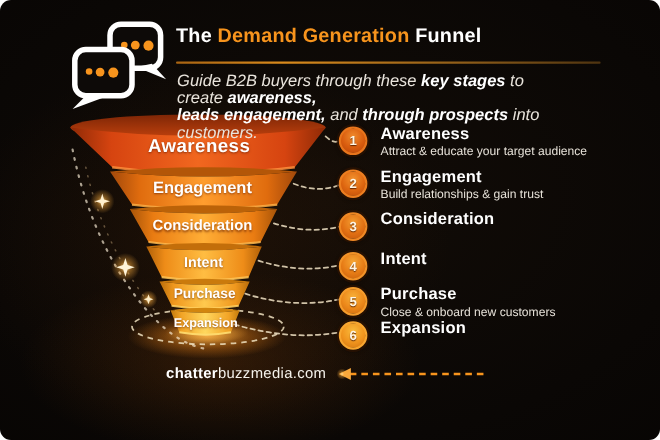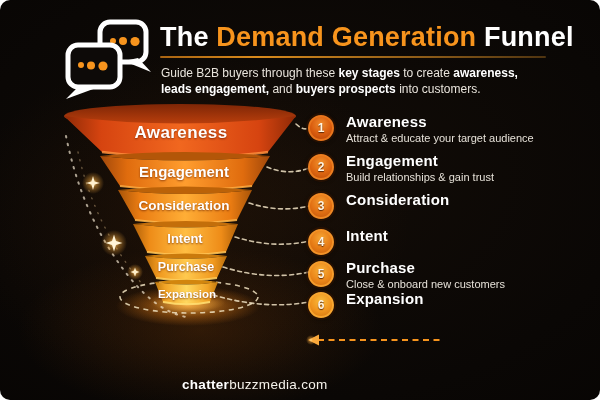--- a/index.html
+++ b/index.html
@@ -5,25 +5,25 @@
   html,body{margin:0;padding:0;background:#ffffff;}
   body{font-family:"Liberation Sans", sans-serif; -webkit-font-smoothing:antialiased;}
   .canvas{
     position:relative; width:600px; height:400px; overflow:hidden;
     border-radius:10px;
     background:
       radial-gradient(ellipse 260px 120px at 200px 330px, rgba(120,60,10,.30), rgba(0,0,0,0) 70%),
       radial-gradient(ellipse 300px 220px at 185px 220px, rgba(70,35,8,.28), rgba(0,0,0,0) 75%),
       radial-gradient(ellipse 600px 400px at 50% 45%, #120c07 0%, #0a0705 55%, #050302 100%);
   }
-  .title{position:absolute; left:160px; top:22px; font-size:27px; font-weight:700; letter-spacing:.2px; color:#ffffff; white-space:nowrap;}
+  .title{position:absolute; left:160px; top:22px; font-size:18px; font-weight:700; letter-spacing:.2px; color:#ffffff; white-space:nowrap;}
   .title .hl{color:#f7941d;}
   .title-rule{position:absolute; left:160px; top:56px; width:386px; height:2px;
     background:linear-gradient(90deg,#a96412,#d98a1c 25%,#8a5a18 70%,#4f3410); border-radius:1px;}
-  .subtitle{position:absolute; left:161px; top:66px; width:360px; font-size:12px; line-height:15.5px; color:#e9e4dc;}
+  .subtitle{position:absolute; left:161px; top:66px; width:360px; font-size:15px; line-height:15.5px; color:#e9e4dc;font-style:italic;}
   .subtitle b{color:#ffffff;}
   
   .flabel{position:absolute; transform:translate(-50%,-50%); color:#ffffff; font-weight:700;
     text-shadow:0 1px 2px rgba(90,25,0,.65); white-space:nowrap;}
   .fl1{left:181px; top:133px; font-size:17px; letter-spacing:.4px;}
   .fl2{left:184px; top:171px; font-size:15px;}
   .fl3{left:184px; top:205px; font-size:13.5px;}
   .fl4{left:185px; top:238px; font-size:13px;}
   .fl5{left:186px; top:267px; font-size:12.5px;}
   .fl6{left:187px; top:294px; font-size:11.5px;}
@@ -38,21 +38,21 @@
   .b1{background:radial-gradient(circle at 50% 32%, #f08a2c, #d95c0e 55%, #b4430a); border:2px solid #e8751c;}
   .b2{background:radial-gradient(circle at 50% 32%, #f2932e, #de6610 55%, #ba4c0a); border:2px solid #ec7e20;}
   .b3{background:radial-gradient(circle at 50% 32%, #f49c30, #e27013 55%, #c0550b); border:2px solid #ef8824;}
   .b4{background:radial-gradient(circle at 50% 32%, #f6a634, #e77c16 55%, #c65f0c); border:2px solid #f29228;}
   .b5{background:radial-gradient(circle at 50% 32%, #f8b038, #ec881a 55%, #cc690d); border:2px solid #f59c2c;}
   .b6{background:radial-gradient(circle at 50% 32%, #fabb3c, #f0941e 55%, #d2730e); border:2px solid #f8a630;}
   .stage-text{margin-left:12px;}
   .stage-heading{font-size:15px; font-weight:700; color:#ffffff; line-height:17px; letter-spacing:.2px; white-space:nowrap;}
   .stage-desc{font-size:11px; color:#e6e1d8; line-height:13px; margin-top:2px; white-space:nowrap;text-align:center;}
   
-  .footer-url{position:absolute; left:182px; top:332px; font-size:13.5px; color:#f4f1ea; letter-spacing:.3px; text-decoration:none; cursor:pointer;margin-top:45px;}
+  .footer-url{position:absolute; left:151px; top:332px; font-size:13.5px; color:#f4f1ea; letter-spacing:.3px; text-decoration:none; cursor:pointer;}
   .footer-url b{font-weight:700; color:#ffffff;}
   .art{position:absolute; left:0; top:0; pointer-events:none;}
 </style>
 </head>
 <body>
 
 <div class="canvas">
 
   <svg class="art" width="600" height="400" viewBox="0 0 600 400">
     <defs>
@@ -199,21 +199,21 @@
         <path d="M 80,85 L 66,99 L 96,88 Z" fill="#ffffff"></path>
         <circle cx="81" cy="65" r="3" fill="#f7941d"></circle>
         <circle cx="91" cy="65.5" r="4" fill="#f7941d"></circle>
         <circle cx="103" cy="66" r="4.6" fill="#f7941d"></circle>
       </g>
     </g>
   </svg>
 
   <div class="title"><span>The </span><span class="hl">Demand Generation</span><span> Funnel</span></div>
   <div class="title-rule"></div>
-  <div class="subtitle"><span>Guide B2B buyers through these </span><b>key stages</b><span> to create </span><b>awareness,</b><br><b>leads engagement,</b><span> and </span><b>buyers prospects</b><span> into customers.</span></div>
+  <div class="subtitle"><span>Guide B2B buyers through these </span><b>key stages</b><span> to create </span><b>awareness,</b><br><b>leads engagement,</b><span> and </span><b>through prospects</b><span> into customers.</span></div>
 
   <div class="flabel fl1">Awareness</div>
   <div class="flabel fl2">Engagement</div>
   <div class="flabel fl3">Consideration</div>
   <div class="flabel fl4">Intent</div>
   <div class="flabel fl5">Purchase</div>
   <div class="flabel fl6">Expansion</div>
 
   <div class="stage-item s1">
     <div class="badge b1">1</div>

